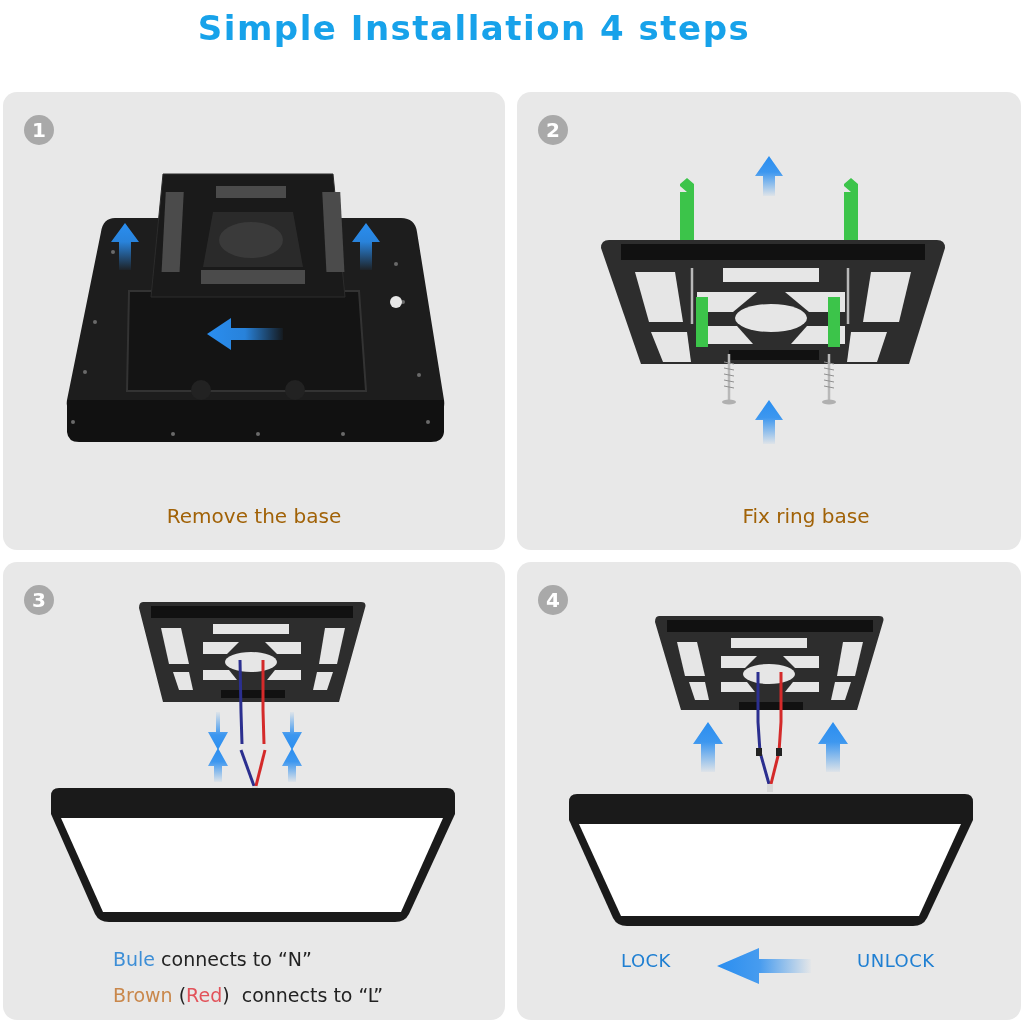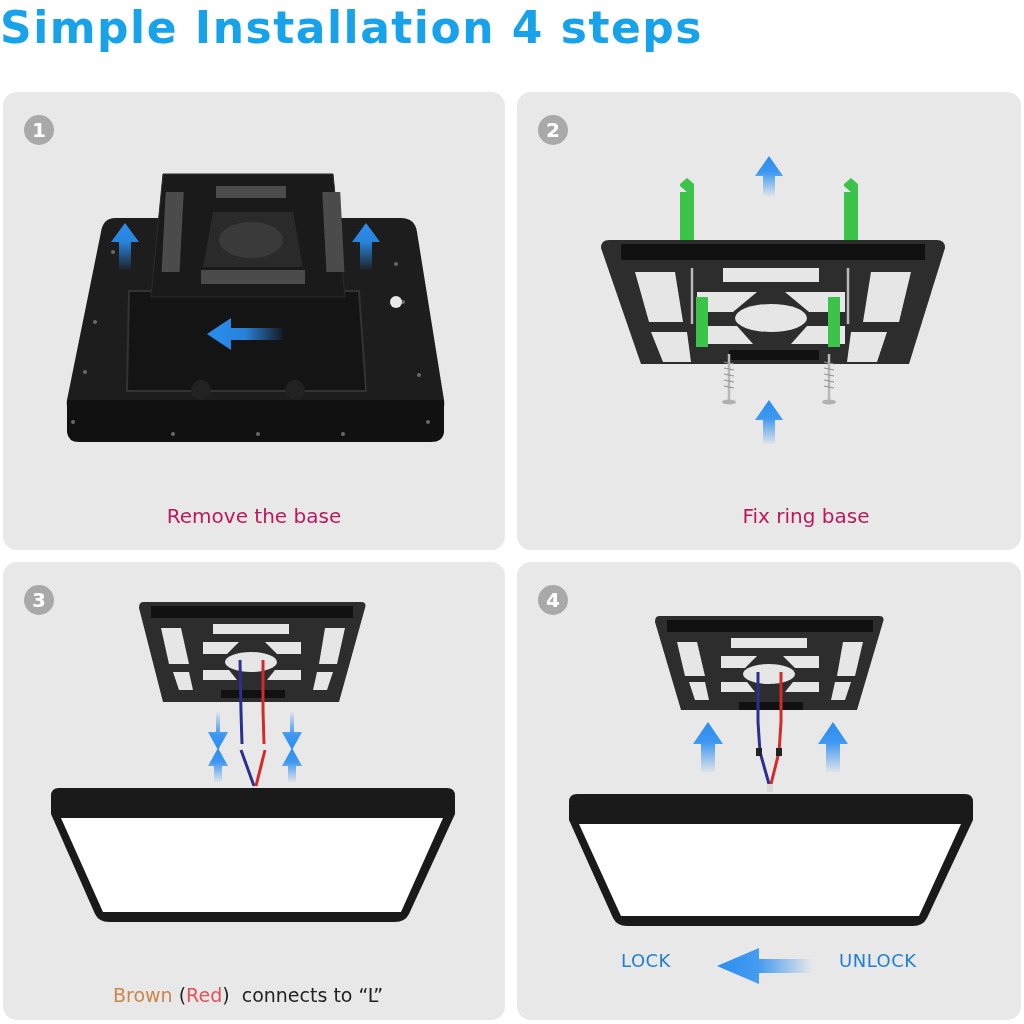--- a/index.html
+++ b/index.html
@@ -1,44 +1,44 @@
 <!DOCTYPE html>
 <html><head>
 <meta charset="utf-8">
 <style>
   * { box-sizing: border-box; margin: 0; padding: 0; }
   html, body { width: 1024px; height: 1024px; background: #ffffff; overflow: hidden; }
   body { position: relative; font-family: "Liberation Sans", "DejaVu Sans", sans-serif; }
 
   .title {
     position: absolute; left: 0; top: 0; width: 948px; height: 60px;
-    line-height: 56px;
+    text-align: center; line-height: 56px;
     font-family: "DejaVu Sans", sans-serif; font-weight: bold;
-    font-size: 44px; color: #17a2ea; letter-spacing: 1.5px;
+    font-size: 34px; color: #17a2ea; letter-spacing: 1.5px;
   }
 
   .panel {
     position: absolute; background: #e8e8e8; border-radius: 14px;
     overflow: hidden;
   }
   #p1 { left: 3px;   top: 92px;  width: 502px; height: 458px; }
   #p2 { left: 517px; top: 92px;  width: 504px; height: 458px; }
   #p3 { left: 3px;   top: 562px; width: 502px; height: 458px; }
   #p4 { left: 517px; top: 562px; width: 504px; height: 458px; }
 
   .badge {
     position: absolute; left: 21px; top: 23px; width: 30px; height: 30px;
     border-radius: 50%; background: #a9a9a9; color: #ffffff;
     font-family: "DejaVu Sans", sans-serif; font-size: 20px; font-weight: bold;
     text-align: center; line-height: 30px;
   }
 
   .caption {
     position: absolute; left: 0; width: 100%; text-align: center;
-    font-family: "DejaVu Sans", sans-serif; font-size: 20px; color: #be185d;
+    font-family: "DejaVu Sans", sans-serif; font-size: 20px; color: #a16207;
   }
 
   .illus { position: absolute; left: 0; top: 0; }
 
   .wire-text {
     position: absolute; left: 110px; font-family: "DejaVu Sans", sans-serif;
     font-size: 19px; color: #222; white-space: pre;
   }
   .c-blue { color: #3d8ed6; }
   .c-brown { color: #c9874b; }
@@ -204,20 +204,21 @@
 
     <path d="M 213 150 L 213 170 L 205 170 L 215 188 L 225 170 L 217 170 L 217 150 Z" fill="url(#arrDn3)"></path>
     <path d="M 287 150 L 287 170 L 279 170 L 289 188 L 299 170 L 291 170 L 291 150 Z" fill="url(#arrDn3)"></path>
     <path d="M 215 186 L 205 204 L 211 204 L 211 220 L 219 220 L 219 204 L 225 204 Z" fill="url(#arrUp3)"></path>
     <path d="M 289 186 L 279 204 L 285 204 L 285 220 L 293 220 L 293 204 L 299 204 Z" fill="url(#arrUp3)"></path>
 
     <path d="M 56 226 L 444 226 Q 452 226 452 234 L 452 252 L 48 252 L 48 234 Q 48 226 56 226 Z" fill="#1a1a1a"></path>
     <path d="M 48 252 L 452 252 L 406 352 Q 402 360 392 360 L 106 360 Q 96 360 92 352 Z" fill="#1a1a1a"></path>
     <path d="M 58 256 L 440 256 L 398 350 L 100 350 Z" fill="#ffffff"></path>
   </svg>
+  <div class="wire-text" style="top: 386px;"><span class="c-blue">Bule</span><span> connects to “N”</span></div>
   <div class="wire-text" style="top: 422px;"><span class="c-brown">Brown</span><span> (</span><span class="c-red">Red</span><span>)</span><span>  connects to “L”</span></div>
 </div>
 
 <div class="panel" id="p4">
   <div class="badge">4</div>
   <svg class="illus" width="504" height="458">
     <defs>
       <linearGradient id="arrUp4" x1="0" y1="1" x2="0" y2="0">
         <stop offset="0" stop-color="#2a8ef0" stop-opacity="0.05"></stop>
         <stop offset="0.6" stop-color="#2a8ef0" stop-opacity="0.9"></stop>
@@ -258,14 +259,14 @@
   <svg style="position:absolute; left: 198px; top: 384px;" width="100" height="40">
     <defs>
       <linearGradient id="arrL4" x1="1" y1="0" x2="0" y2="0">
         <stop offset="0" stop-color="#2a8ef0" stop-opacity="0.02"></stop>
         <stop offset="0.55" stop-color="#2a8ef0" stop-opacity="0.85"></stop>
         <stop offset="1" stop-color="#2a8ef0"></stop>
       </linearGradient>
     </defs>
     <path d="M 2 20 L 44 2 L 44 13 L 96 13 L 96 27 L 44 27 L 44 38 Z" fill="url(#arrL4)"></path>
   </svg>
-  <div class="lock-label" style="left: 322px;">UNLOCK</div>
+  <div class="lock-label" style="left: 340px;">UNLOCK</div>
 </div>
 
 </body></html>

